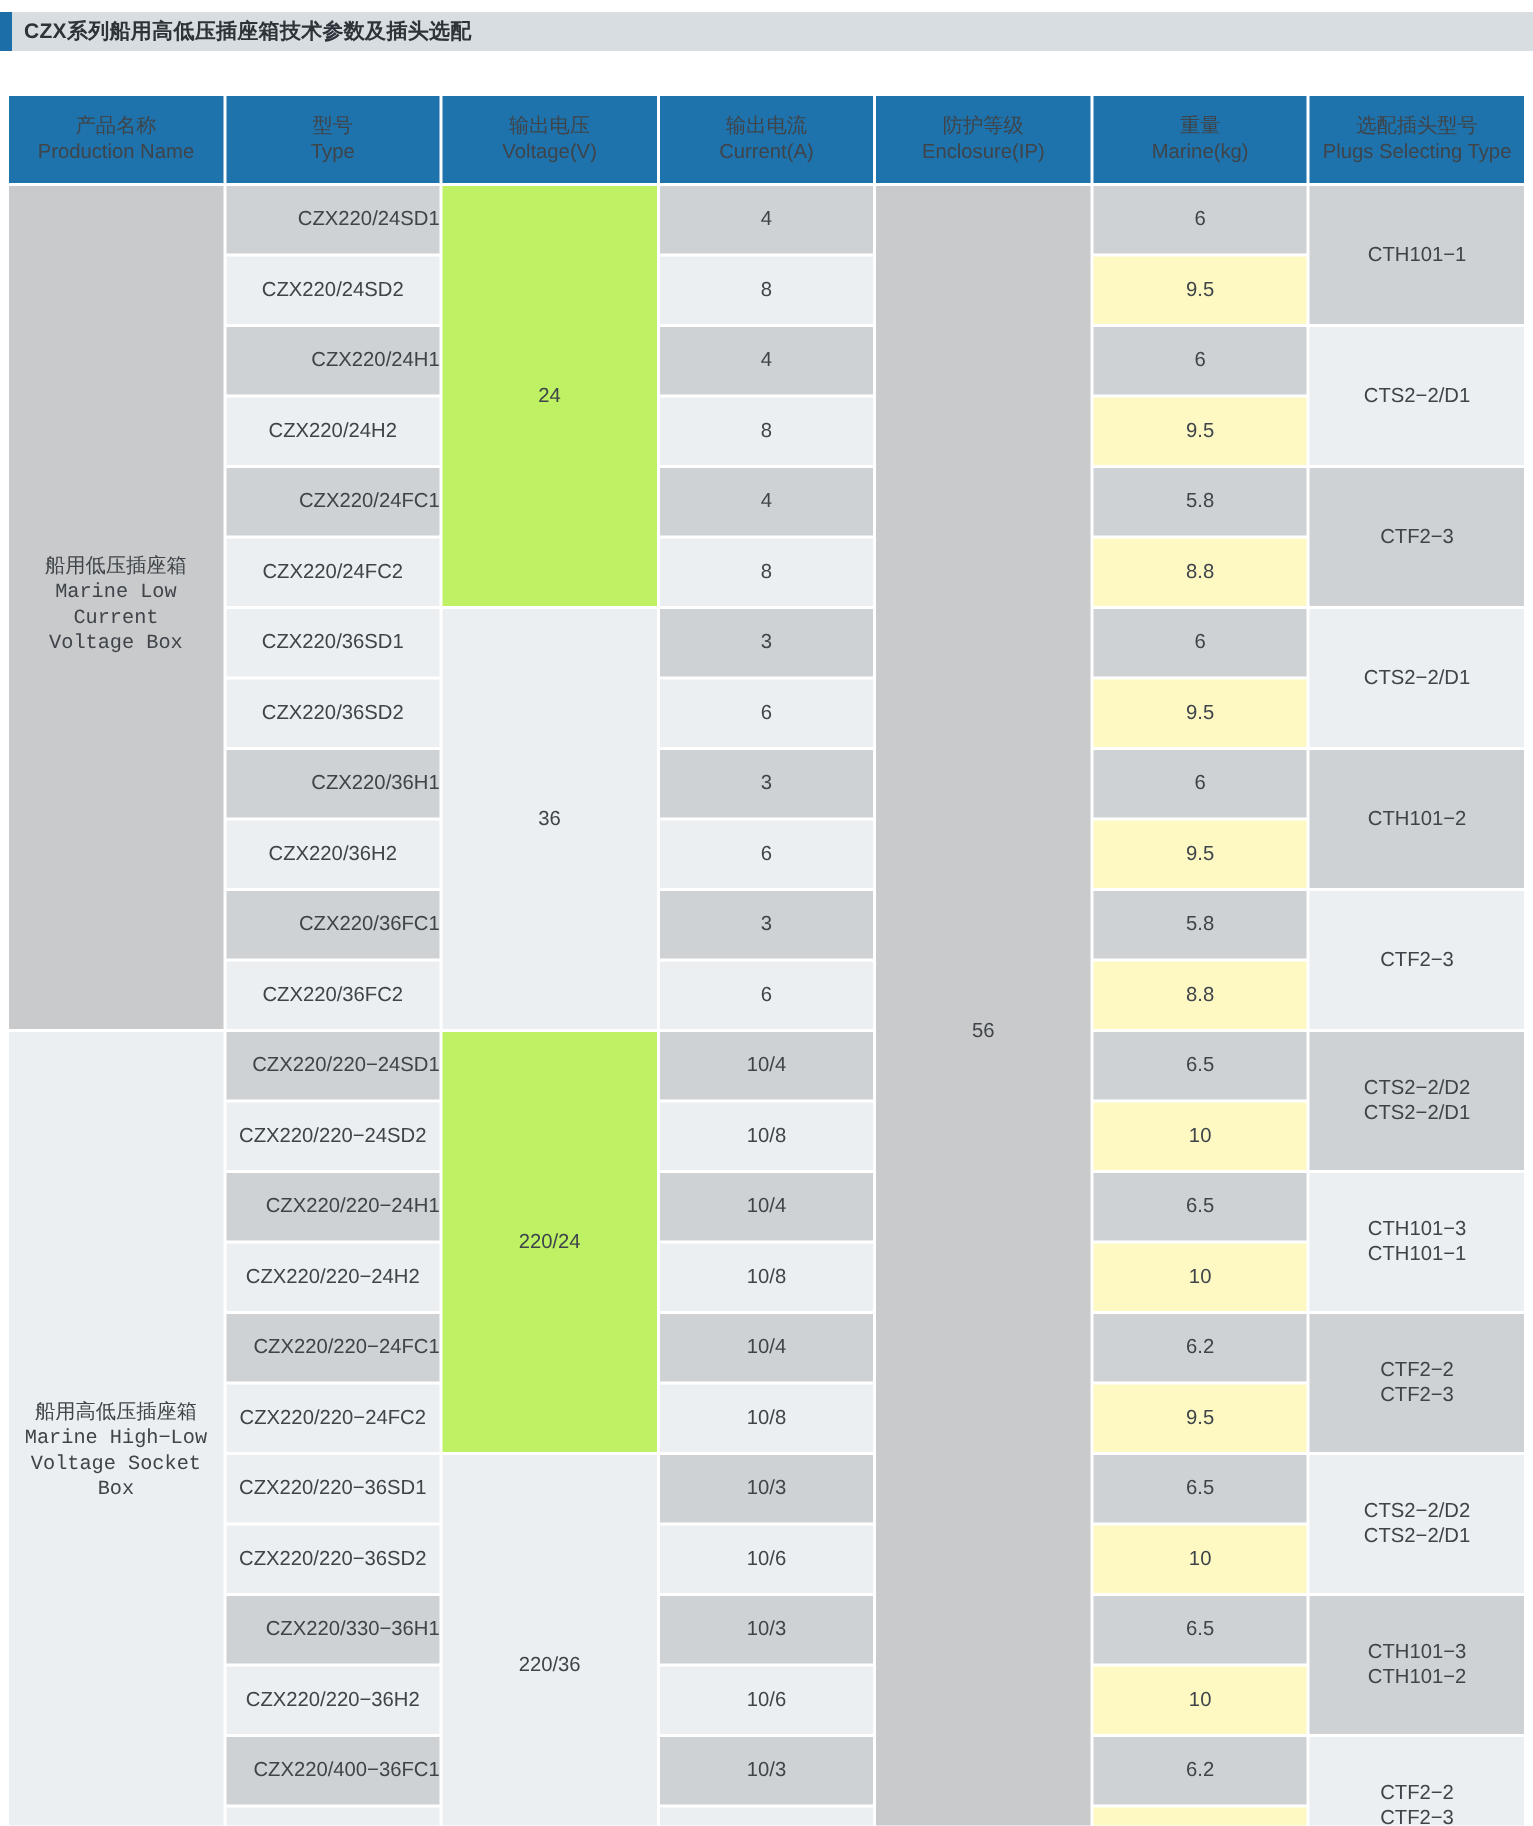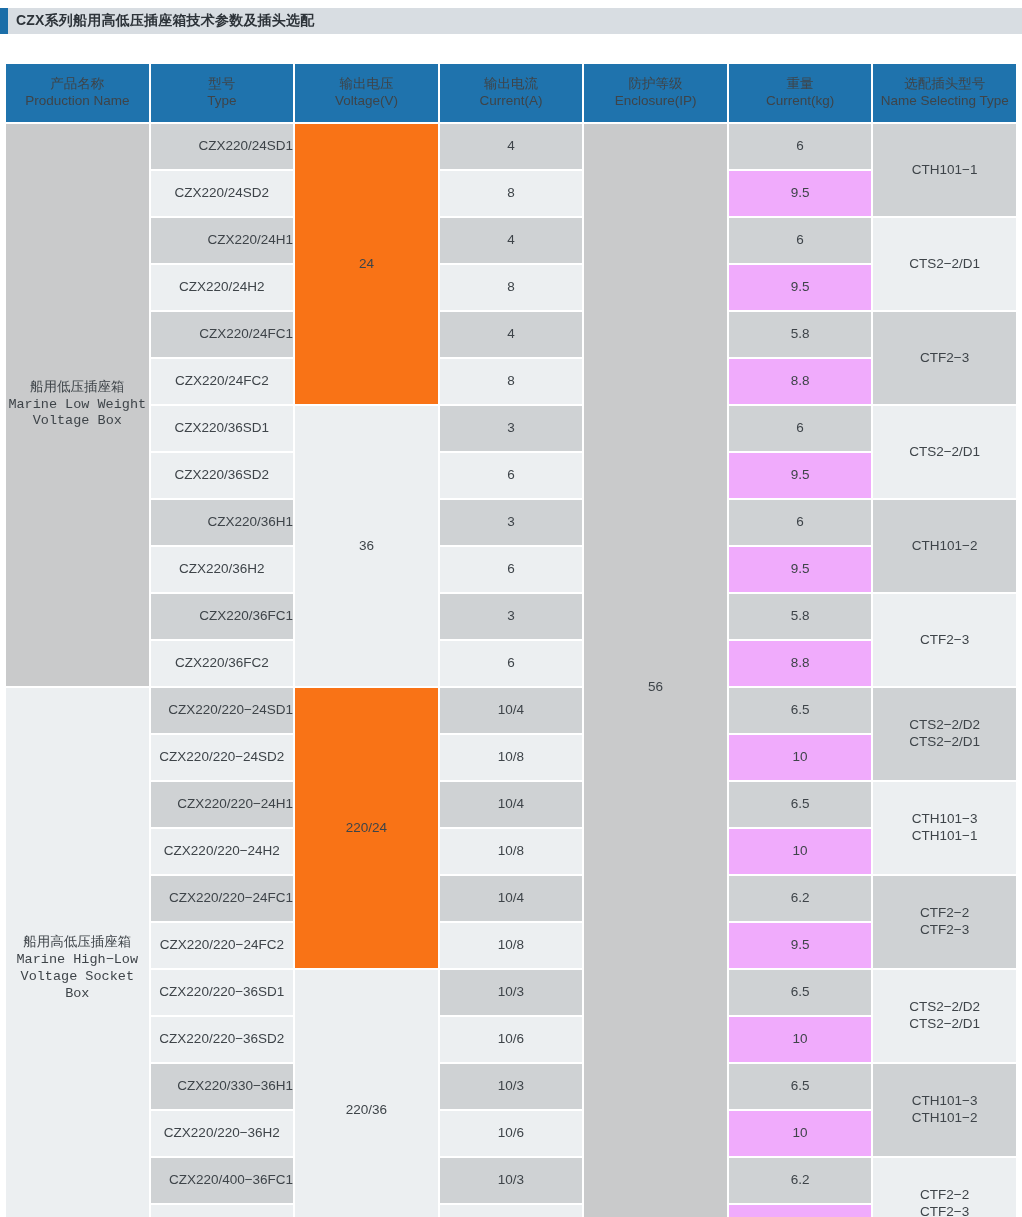--- a/index.html
+++ b/index.html
@@ -93,36 +93,36 @@
     background: #eceff1;
     width: 188px;
     height: 45px;
   }
   td.type.alt { background: #cfd2d4; text-align: right; }
 
   td.volt {
     background: #eceff1;
     width: 90px;
   }
-  td.volt.alt { background: #f97316; }
+  td.volt.alt { background: #bef264; }
 
   td.cur {
     background: #eceff1;
     width: 92px;
     height: 45px;
   }
   td.cur.alt { background: #cfd2d4; }
 
   td.ip {
     background: #c9cacb;
     width: 100px;
   }
 
   td.wt {
-    background: #f0abfc;
+    background: #fef9c3;
     width: 92px;
     height: 45px;
   }
   td.wt.alt { background: #cfd2d4; }
 
   td.plug {
     background: #eceff1;
     width: 196px;
   }
   td.plug.alt { background: #cfd2d4; }
@@ -157,34 +157,34 @@
           <th>
             <span class="cn">输出电流</span>
             <span class="en">Current(A)</span>
           </th>
           <th>
             <span class="cn">防护等级</span>
             <span class="en">Enclosure(IP)</span>
           </th>
           <th>
             <span class="cn">重量</span>
-            <span class="en">Current(kg)</span>
+            <span class="en">Marine(kg)</span>
           </th>
           <th>
             <span class="cn">选配插头型号</span>
-            <span class="en">Name Selecting Type</span>
+            <span class="en">Plugs Selecting Type</span>
           </th>
         </tr>
       </thead>
       <tbody>
 
         <tr>
           <td class="cat" rowspan="12">
             <span class="cn">船用低压插座箱</span>
-            <span class="cn">Marine Low Weight</span>
+            <span class="cn">Marine Low Current</span>
             <span class="cn">Voltage Box</span>
           </td>
           <td class="type alt">CZX220/24SD1</td>
           <td class="volt alt" rowspan="6">24</td>
           <td class="cur alt">4</td>
           <td class="ip" rowspan="24">56</td>
           <td class="wt alt">6</td>
           <td class="plug alt" rowspan="2">
             <span class="line">CTH101−1</span>
             <span class="line"></span>

